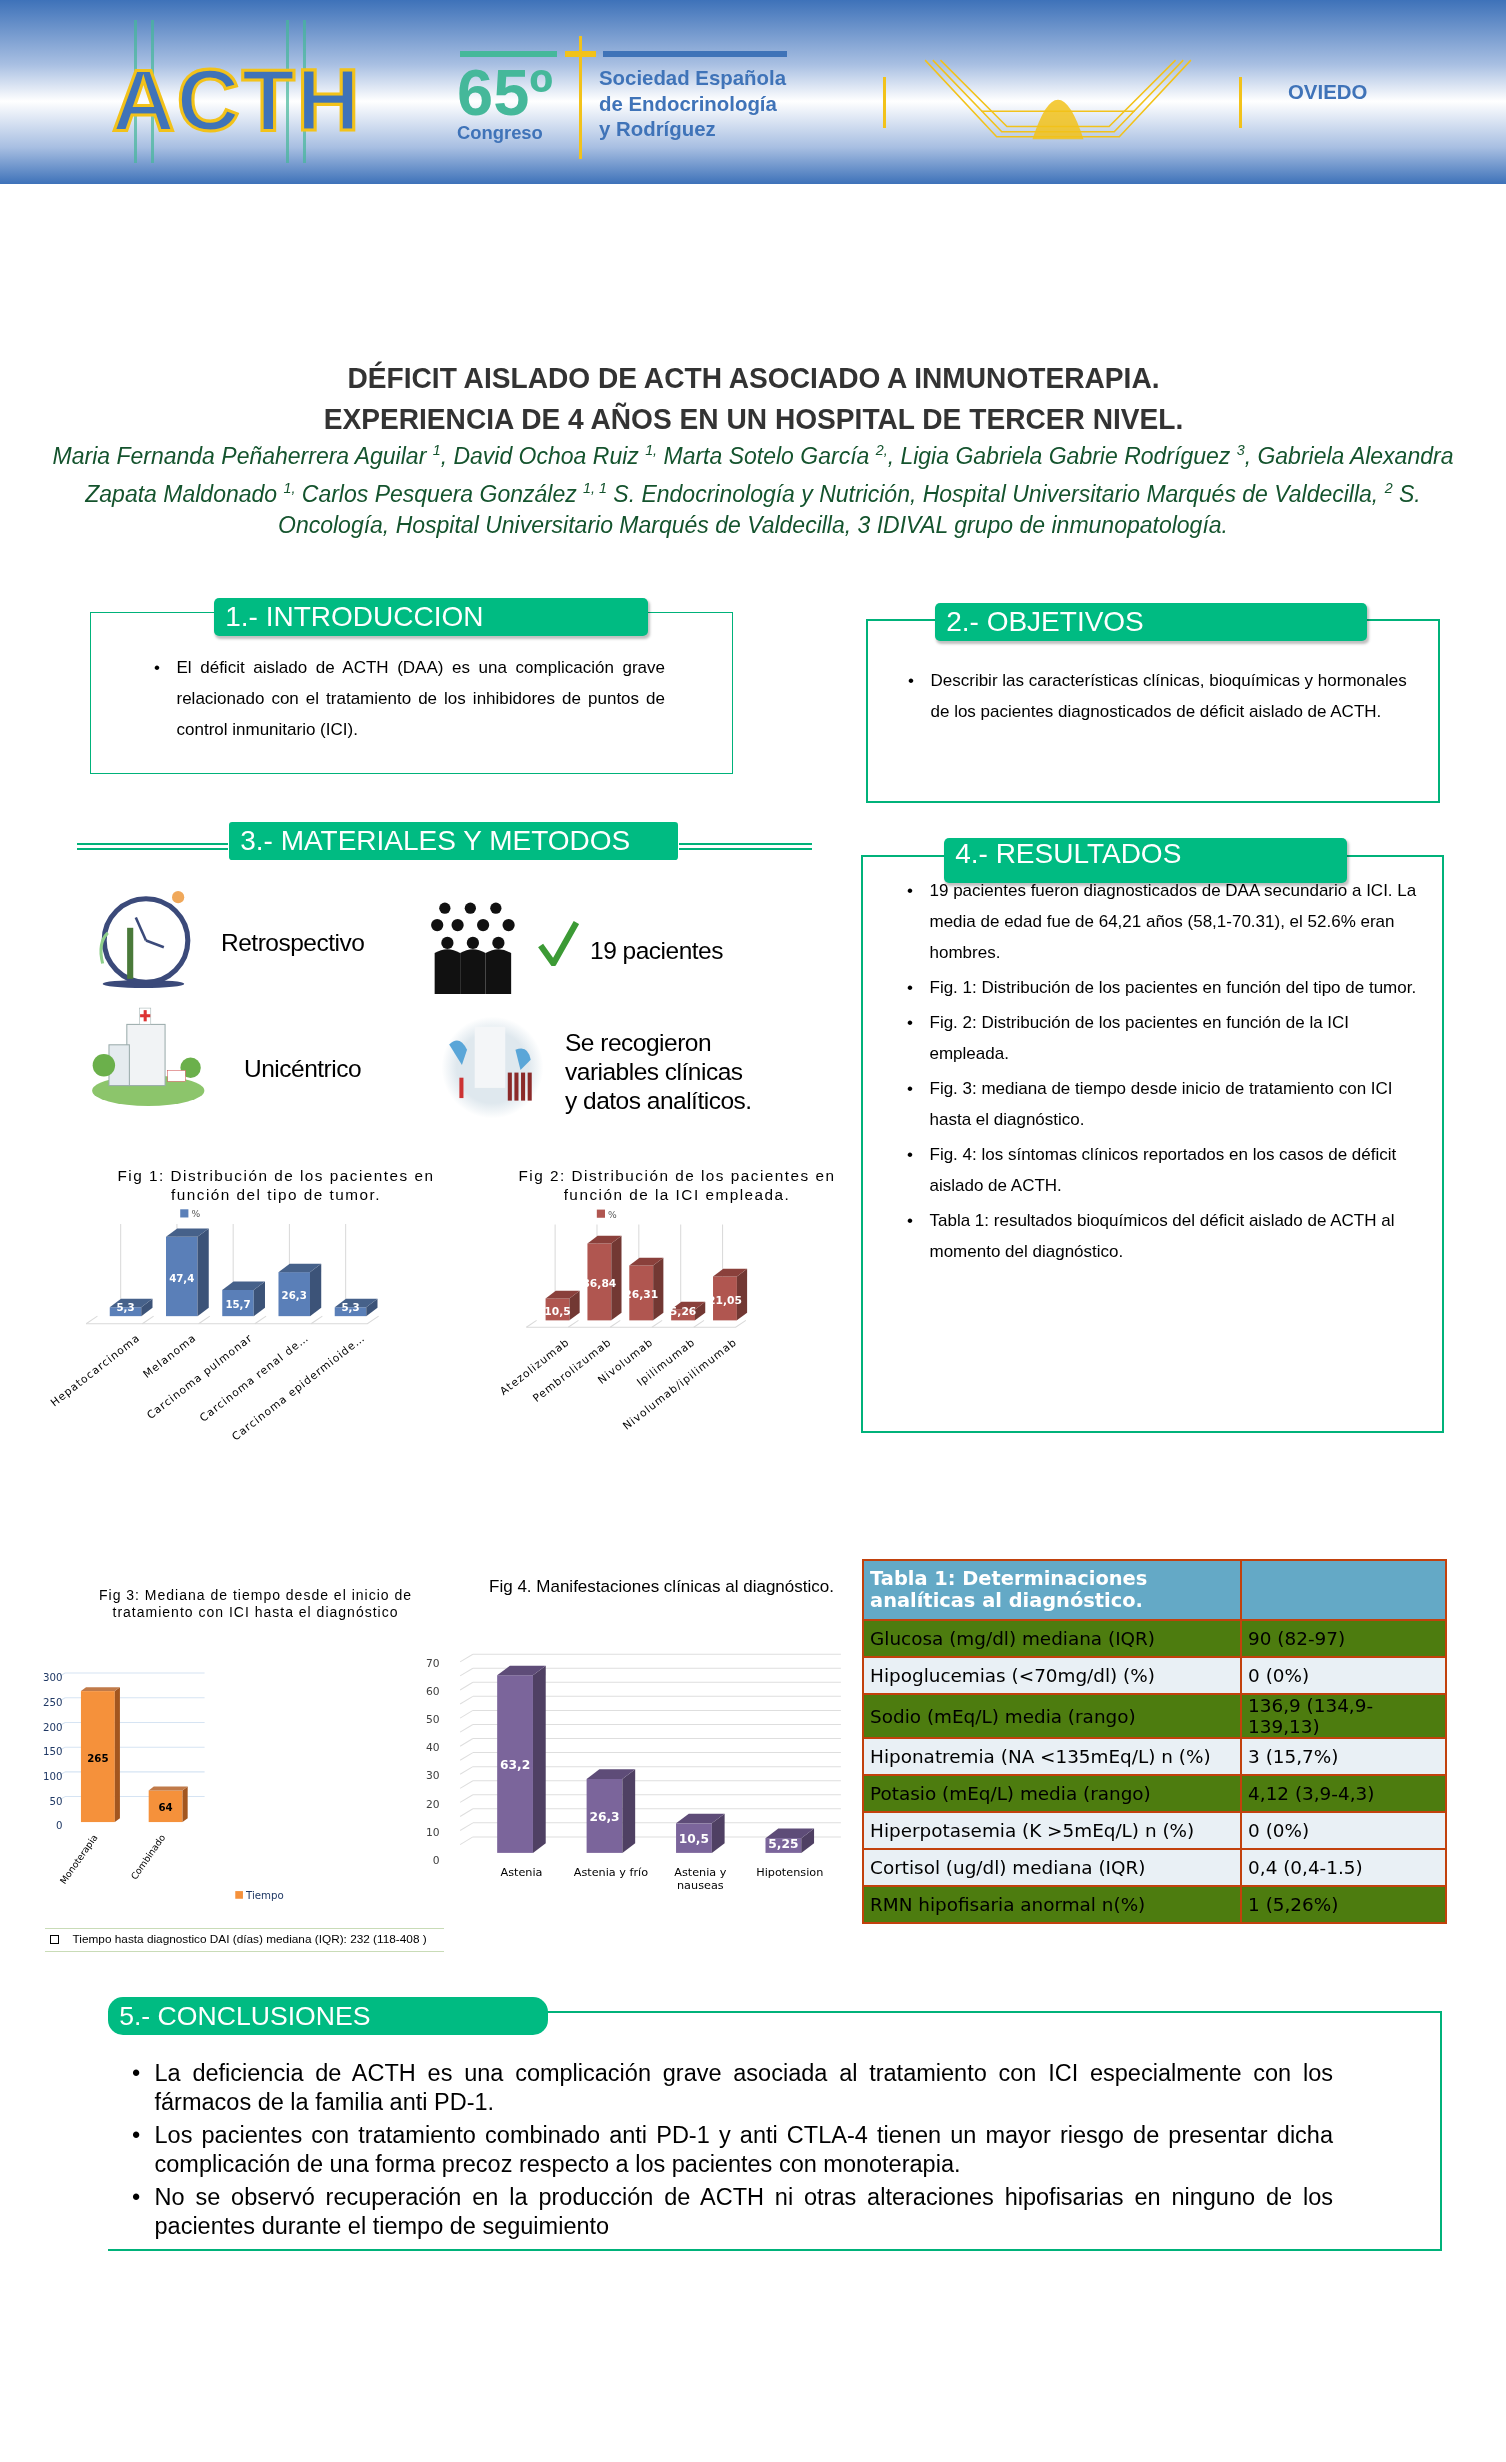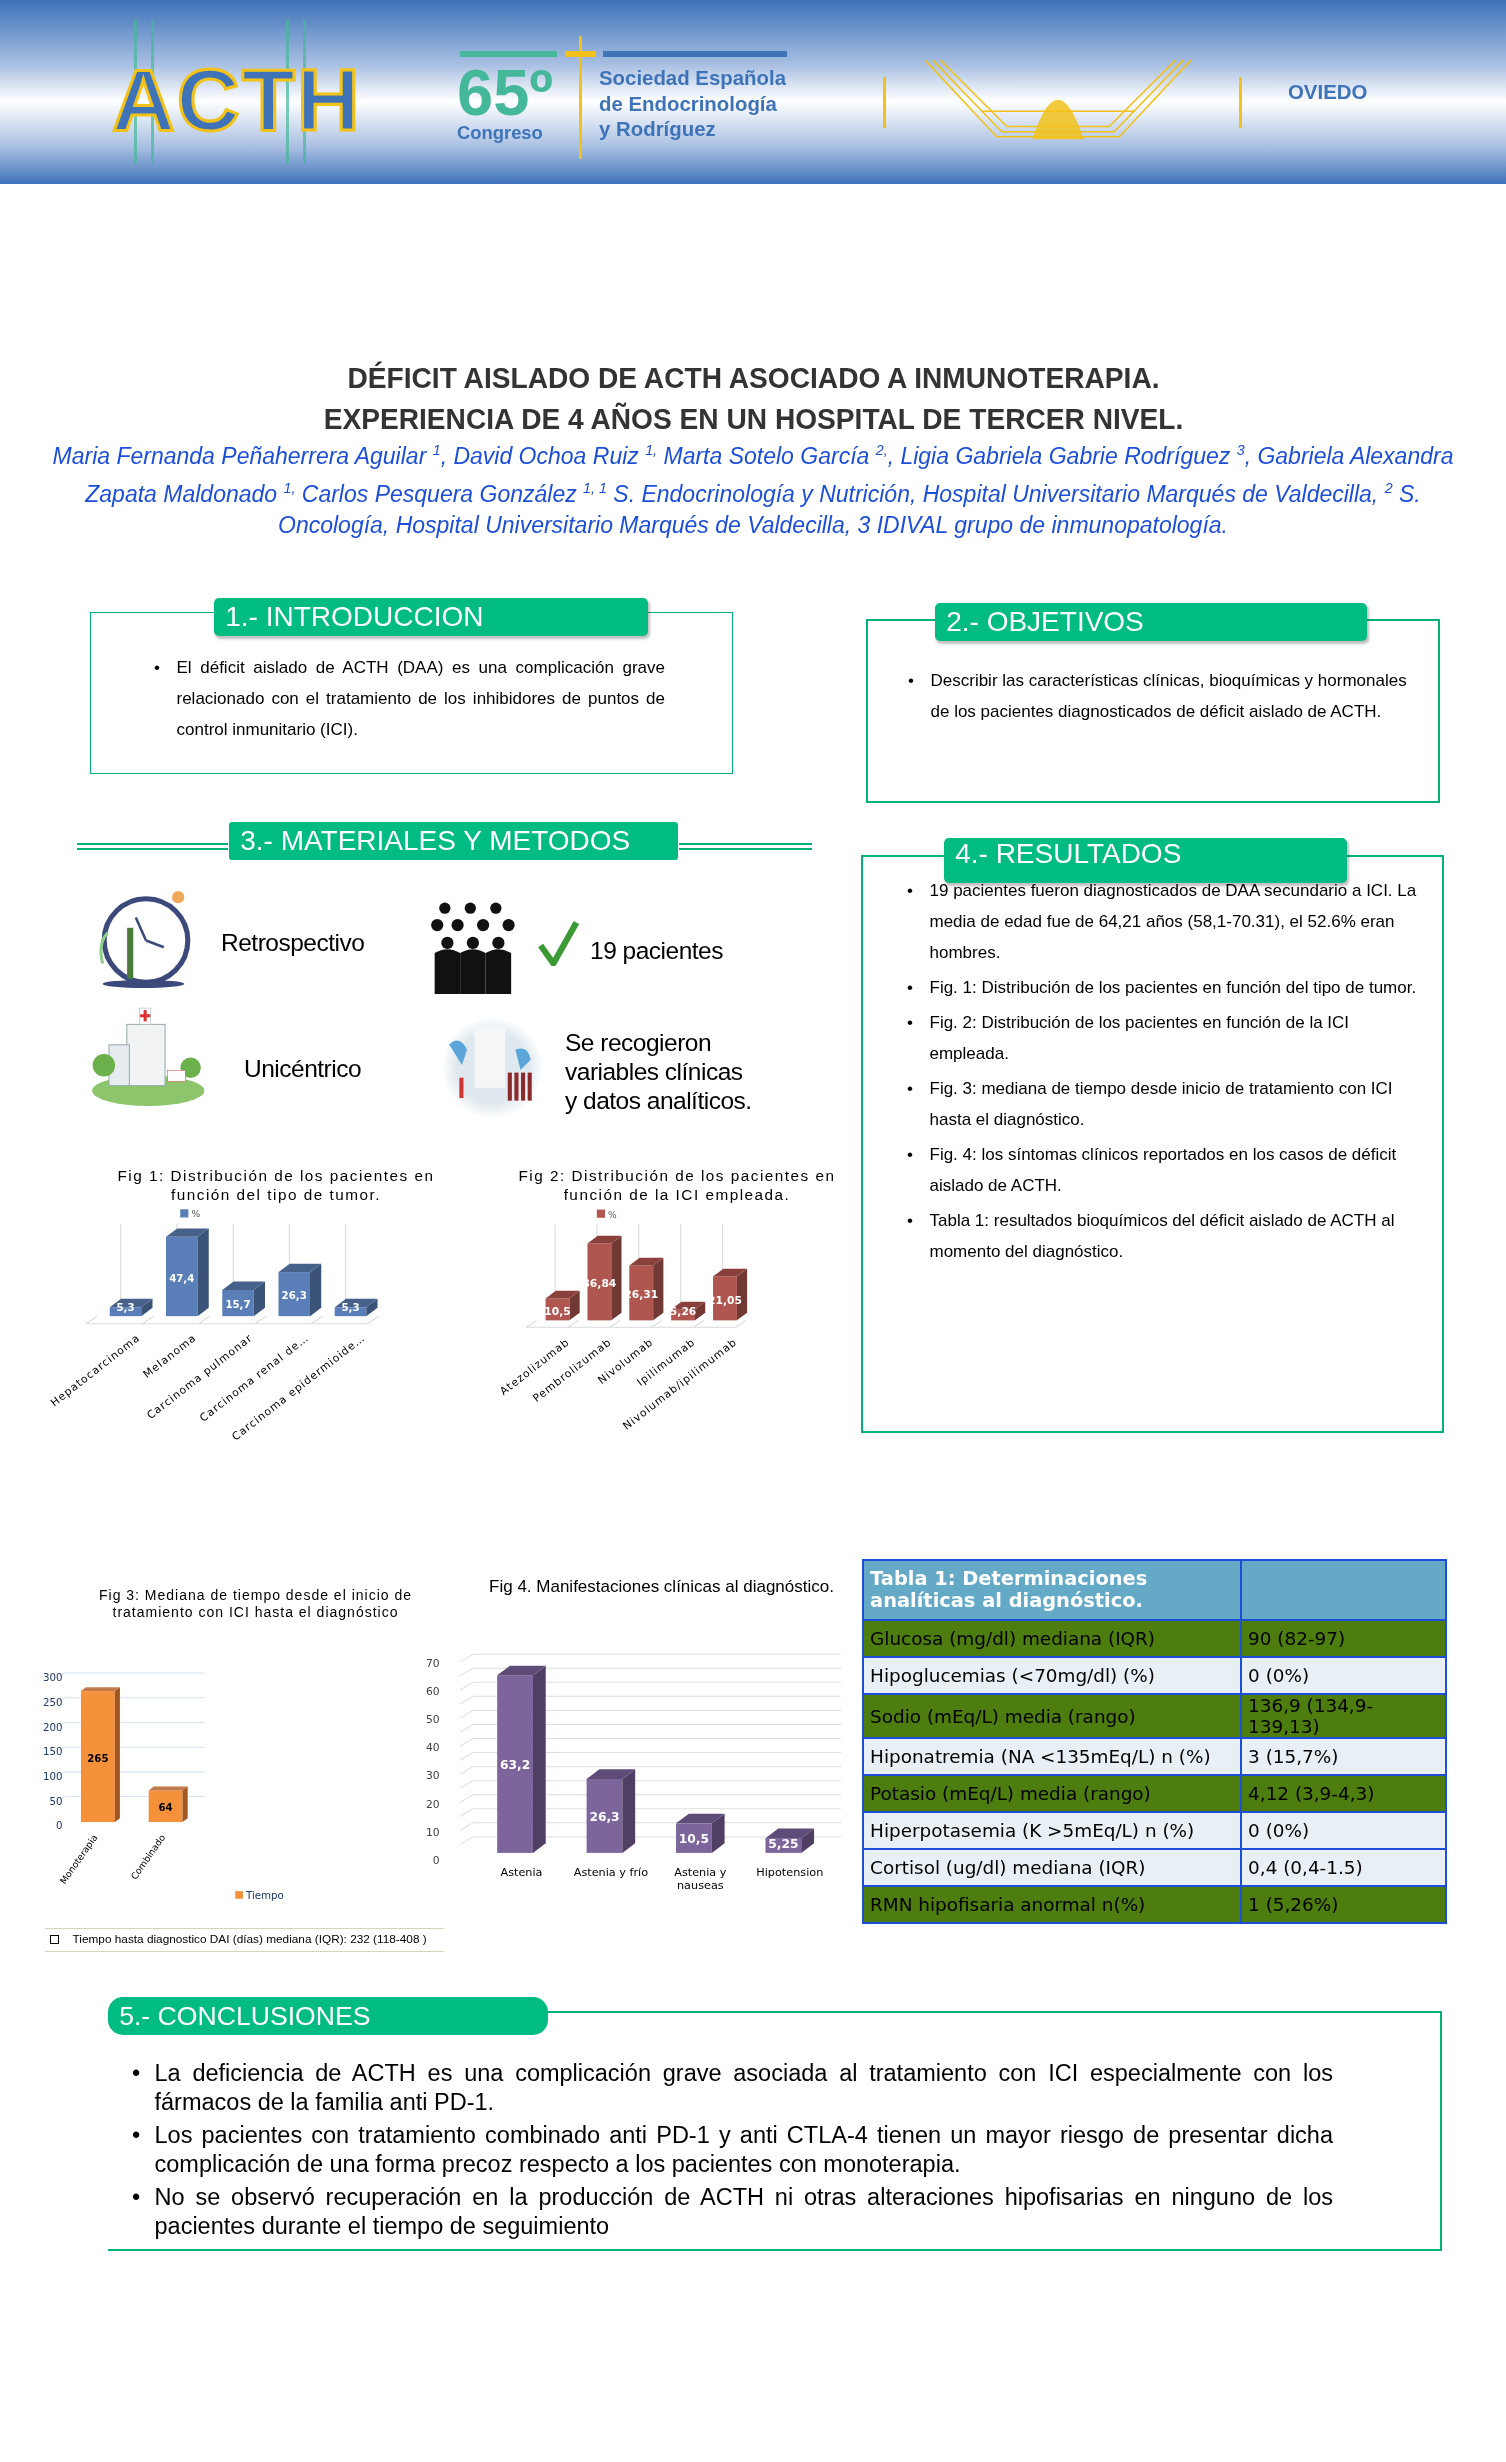--- a/index.html
+++ b/index.html
@@ -20,21 +20,21 @@
   .congress-num { position: absolute; left: 457px; top: 60px; font-size: 65px; font-weight: 900; color: #45b89a; line-height: 1; }
   .congress-label { position: absolute; left: 457px; top: 122px; font-size: 18.4px; font-weight: 700; color: #3f73b8; }
   .society { position: absolute; left: 599px; top: 66px; font-size: 20.4px; font-weight: 700; color: #3f73b8; line-height: 25.6px; }
   .arch { position: absolute; left: 920px; top: 55px; width: 276px; height: 92px; }
   .city { position: absolute; left: 1288px; top: 81px; font-size: 20.4px; font-weight: 900; color: #3f73b8; }
 
   
   .title { position: absolute; left: 0; top: 358px; width: 1507px; text-align: center;
     font-weight: 700; font-size: 29px; line-height: 41px; color: #333; transform: scaleX(0.97); }
   .authors { position: absolute; left: 51px; top: 434px; width: 1404px; text-align: center;
-    font-style: italic; font-size: 23px; line-height: 32px; color: #1d4ed8; }
+    font-style: italic; font-size: 23px; line-height: 32px; color: #14532d; }
   .authors sup { font-size: 14.3px; }
 
   
   .box { position: absolute; border: 2.6px solid #00b27a; }
   .box.thin { border-width: 1.5px; }
   .tab { position: absolute; background: #00bb82; color: #fff; font-size: 28px; line-height: 38px;
     padding-left: 11.2px; border-radius: 5.1px; box-shadow: 1.5px 2.6px 2.6px rgba(0,0,0,0.25); white-space: nowrap; }
   .bullets { position: absolute; font-size: 17px; line-height: 31px; color: #000; }
   .bullets li { list-style: none; position: relative; padding-left: 22.5px; margin-bottom: 4.1px; }
   .bullets li::before { content: "•"; position: absolute; left: 0; top: 0; }
@@ -46,21 +46,21 @@
   
   .mm-text { position: absolute; font-size: 24.5px; line-height: 29px; color: #000; letter-spacing: -0.5px; }
   .icon-box { position: absolute; }
 
   
   .chart-title { position: absolute; text-align: center; font-size: 15.3px; letter-spacing: 1.5px; line-height: 19.4px; color: #000; }
   svg text { font-family: "DejaVu Sans", sans-serif; }
 
   
   .t1 { position: absolute; left: 862px; top: 1559px; width: 585px; border-collapse: collapse; }
-  .t1 td { font-family: "DejaVu Sans", sans-serif; font-size: 18.4px; padding: 0 6.1px; height: 37px; border: 2px solid #1d4ed8; }
+  .t1 td { font-family: "DejaVu Sans", sans-serif; font-size: 18.4px; padding: 0 6.1px; height: 37px; border: 2px solid #c2410c; }
   .t1 tr.h td { background: #64a9c6; color: #fff; font-weight: 700; height: 60px; line-height: 22.5px; font-size: 19.4px; }
   .t1 tr.odd td { background: #4d7c0f; }
   .t1 tr.even td { background: #e9f0f5; }
   .t1 td.c1 { width: 378px; }
 
   .note-bar { position: absolute; left: 45px; top: 1928px; width: 399px; height: 23.5px; border: 1.5px solid #c9dcb7; border-left: none; border-right: none;
     font-size: 11.8px; line-height: 20.4px; padding-left: 5.1px; white-space: nowrap; }
   .checkbox-icon { display: inline-block; width: 9.2px; height: 9.2px; border: 1.5px solid #000; margin-right: 13.3px; vertical-align: -1px; }
 </style>
 </head>

